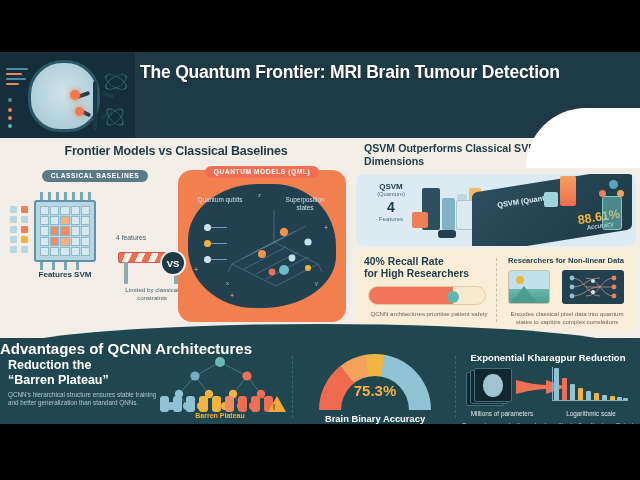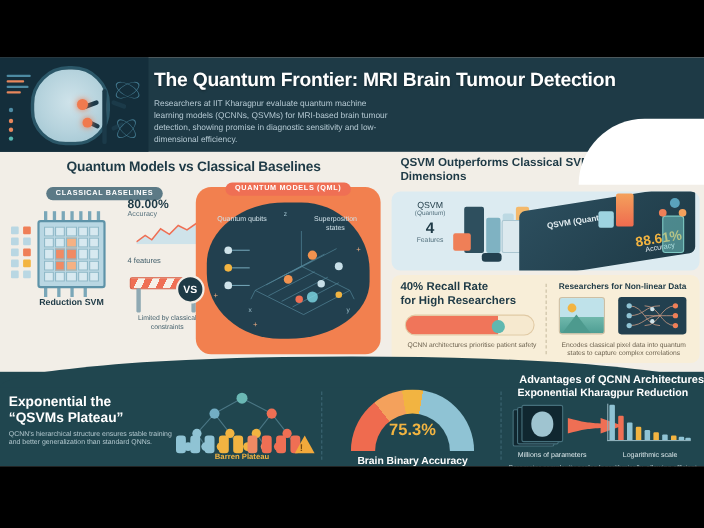--- a/index.html
+++ b/index.html
@@ -142,21 +142,21 @@
   .mid-right { position:absolute; left:352px; top:86px; width:288px; height:200px; }
   .qsvm-title {
     position:absolute; left:12px; top:4px; width:268px;
     font-size:10.6px; font-weight:bold; color:#1e3a46; line-height:1.25;
   }
   .qsvm-card {
     position:absolute; left:4px; top:36px; width:280px; height:72px;
     background:#dcebf1; border-radius:8px; overflow:hidden;
   }
   .qsvm-left { position:absolute; left:6px; top:8px; width:58px; text-align:center; }
-  .qsvm-name { font-size:8px; font-weight:normal; color:#1e3a46; }
+  .qsvm-name { font-size:8px; font-weight:bold; color:#1e3a46; }
   .qsvm-par { font-size:5.8px; color:#53707d; }
   .qsvm-big { font-size:14px; font-weight:bold; color:#1e3a46; margin-top:2px; }
   .qsvm-feat { font-size:6.2px; color:#53707d; }
   .server { position:absolute; border-radius:2px; }
   .iso-panel {
     position:absolute; right:4px; top:6px; width:160px; height:62px;
     background:linear-gradient(140deg,#2c4e5e 0%,#1e3a46 100%);
     transform:skewY(-9deg); border-radius:5px;
   }
   .iso-label {
@@ -206,22 +206,22 @@
   
   .bottom {
     position:absolute; left:0; top:286px; width:640px; height:86px;
     background:#20464f;
   }
   .bottom-curve {
     position:absolute; left:0; top:-14px; width:640px; height:28px;
     background:#20464f; border-top-left-radius:50% 100%; border-top-right-radius:50% 100%;
   }
   .adv-title {
-    position:absolute; left:0; top:2px; width:640px; text-align:right;
-    font-size:10px; font-weight:bold; color:#ffffff; z-index:3;
+    position:absolute; left:0; top:2px; width:640px; text-align:left;
+    font-size:15px; font-weight:bold; color:#ffffff; z-index:3;
   }
   .b-col1 { position:absolute; left:8px; top:20px; width:150px; }
   .bp-title { font-size:12.5px; font-weight:bold; color:#ffffff; line-height:1.18; }
   .bp-sub { margin-top:3px; font-size:6.3px; color:#b2c8cf; line-height:1.35; }
   .tree { position:absolute; left:155px; top:16px; width:130px; height:60px; }
   .circ-row { position:absolute; left:160px; top:58px; width:120px; height:16px; }
   .cap { position:absolute; width:9px; height:16px; border-radius:3px; }
   .bp-caption { position:absolute; left:160px; top:74px; width:120px; text-align:center;
     font-size:7px; font-weight:bold; color:#f2b441; }
   .warn {
@@ -299,27 +299,26 @@
         <div class="hud-dot hd2"></div>
         <div class="hud-dot hd3"></div>
         <div class="hud-dot hd4"></div>
         <div class="atom a1"></div>
         <div class="atom a2"></div>
         <div class="atom a3"></div>
         <div class="atom a4"></div>
       </div>
       <div class="header-text">
         <div class="main-title">The Quantum Frontier: MRI Brain Tumour Detection</div>
-        <div class="main-sub">Researchers at IIT Kharagpur evaluate quantum machine learning models (QCNNs, QSVMs) for MRI-based brain tumour detection, showing promise in diagnostic sensitivity and low-dimensional efficiency.</div>
       </div>
       <div class="header-curve"></div>
     </div>
 
     <div class="mid-left">
-      <div class="section-title">Quantum Models vs Classical Baselines</div>
+      <div class="section-title">Frontier Models vs Classical Baselines</div>
 
       <div class="classical-col">
         <div class="badge-row">
           <span class="badge badge-classical">CLASSICAL BASELINES</span>
         </div>
       </div>
 
       <div class="chip-wrap">
         <div class="pin" style="left:34px;top:8px;width:3px;height:9px;"></div>
         <div class="pin" style="left:42px;top:8px;width:3px;height:9px;"></div>
@@ -364,31 +363,23 @@
         <div class="legend-sq" style="left:4px;top:22px;background:#b9d7e3;"></div>
         <div class="legend-sq" style="left:4px;top:32px;background:#b9d7e3;"></div>
         <div class="legend-sq" style="left:4px;top:42px;background:#b9d7e3;"></div>
         <div class="legend-sq" style="left:4px;top:52px;background:#b9d7e3;"></div>
         <div class="legend-sq" style="left:4px;top:62px;background:#b9d7e3;"></div>
         <div class="legend-sq" style="left:15px;top:22px;background:#ef7f57;"></div>
         <div class="legend-sq" style="left:15px;top:32px;background:#b9d7e3;"></div>
         <div class="legend-sq" style="left:15px;top:42px;background:#ef7f57;"></div>
         <div class="legend-sq" style="left:15px;top:52px;background:#f2b441;"></div>
         <div class="legend-sq" style="left:15px;top:62px;background:#b9d7e3;"></div>
-        <div class="chip-label">Reduction SVM</div>
-      </div>
-
-      <div class="acc-card">
-        <div class="acc-num">80.00%</div>
-        <div class="acc-cap">Accuracy</div>
-        <svg class="spark" viewBox="0 0 56 22">
-          <path d="M0 20 L8 14 L14 18 L22 8 L30 13 L38 5 L46 9 L56 2 L56 22 L0 22 Z" fill="#cfe3ea"></path>
-          <path d="M0 20 L8 14 L14 18 L22 8 L30 13 L38 5 L46 9 L56 2" fill="none" stroke="#ef6f54" stroke-width="1.4"></path>
-        </svg>
-      </div>
+        <div class="chip-label">Features SVM</div>
+      </div>
+
       <div class="feat-label">4 features</div>
 
       <div class="barrier">
         <div class="barrier-bar"></div>
         <div class="barrier-leg" style="left:8px;"></div>
         <div class="barrier-leg" style="left:58px;"></div>
         <div class="barrier-txt">Limited by classical constraints</div>
       </div>
 
       <div class="vs-circle">VS</div>
@@ -503,22 +494,22 @@
     </div>
 
     <div class="bottom">
       <div class="bottom-curve"></div>
       <div class="adv-title">Advantages of QCNN Architectures</div>
 
       <div class="divider d1"></div>
       <div class="divider d2"></div>
 
       <div class="b-col1">
-        <div class="bp-title">Exponential the</div>
-        <div class="bp-title">“QSVMs Plateau”</div>
+        <div class="bp-title">Reduction the</div>
+        <div class="bp-title">“Barren Plateau”</div>
         <div class="bp-sub">QCNN's hierarchical structure ensures stable training and better generalization than standard QNNs.</div>
       </div>
 
       <div class="tree">
         <svg width="130" height="60" viewBox="0 0 130 60">
           <g stroke="#4a7684" stroke-width="1" fill="none">
             <path d="M65 8 L40 22 M65 8 L92 22 M40 22 L24 40 M40 22 L54 40 M92 22 L78 40 M92 22 L106 40
                      M24 40 L16 52 M24 40 L32 52 M54 40 L46 52 M54 40 L62 52
                      M78 40 L70 52 M78 40 L86 52 M106 40 L98 52 M106 40 L114 52"></path>
           </g>

